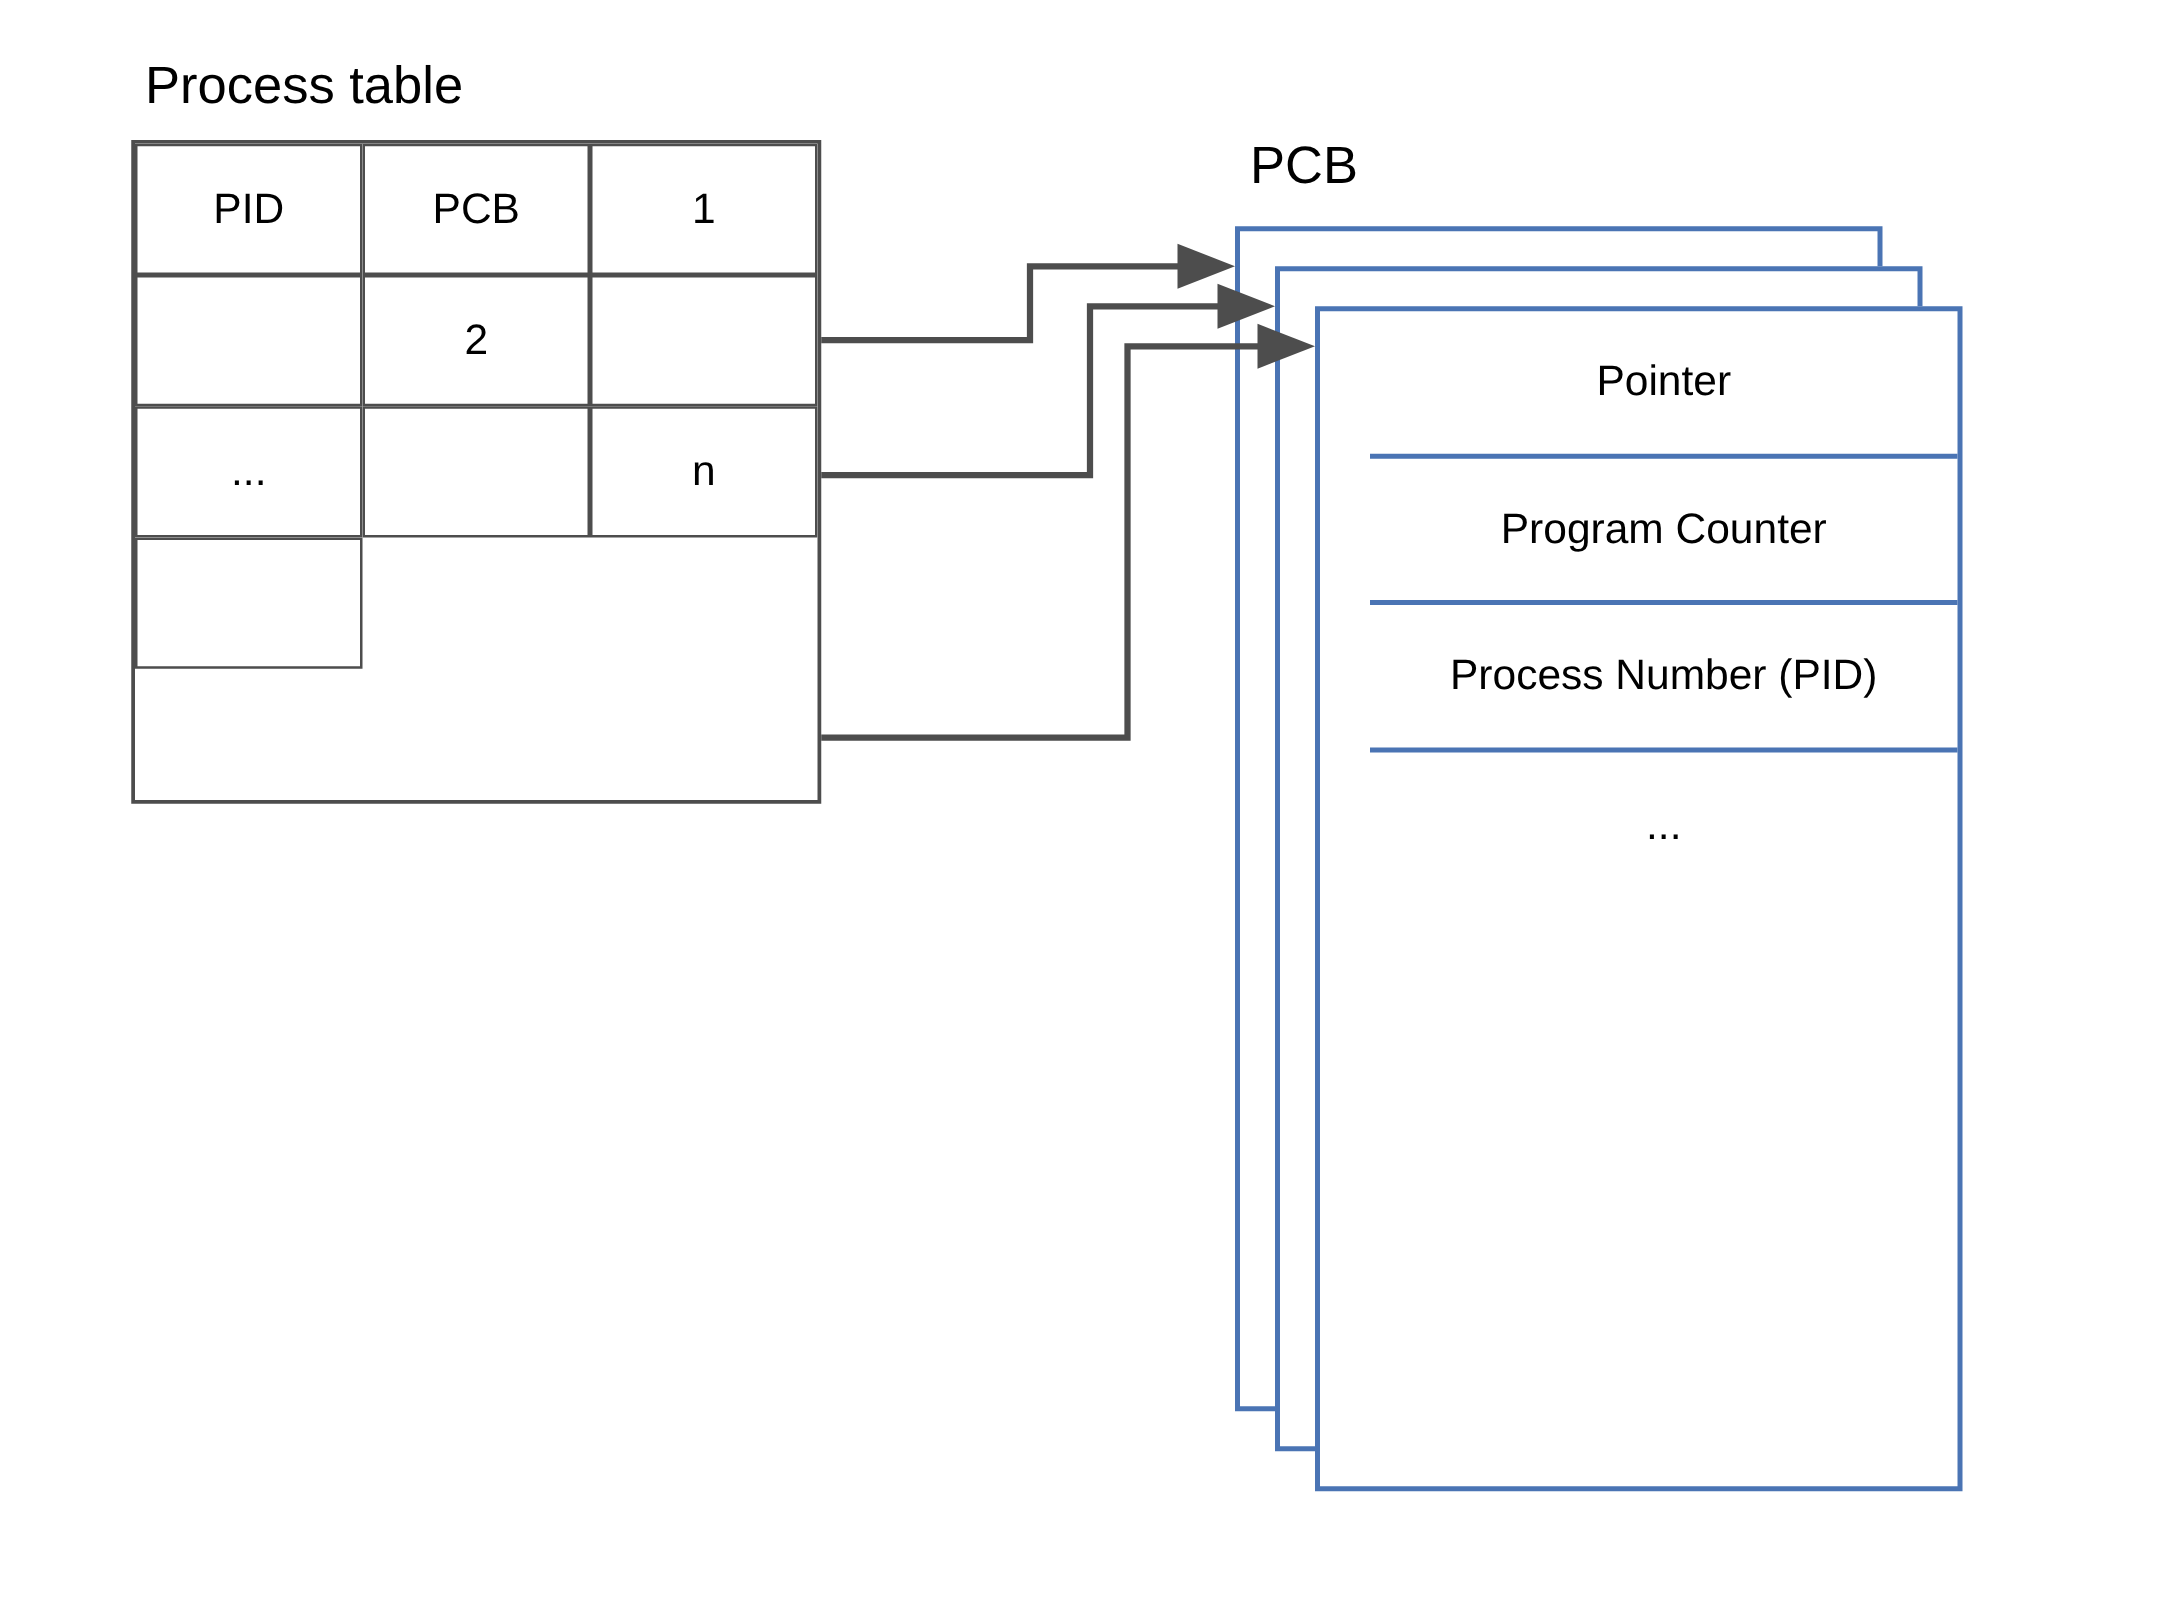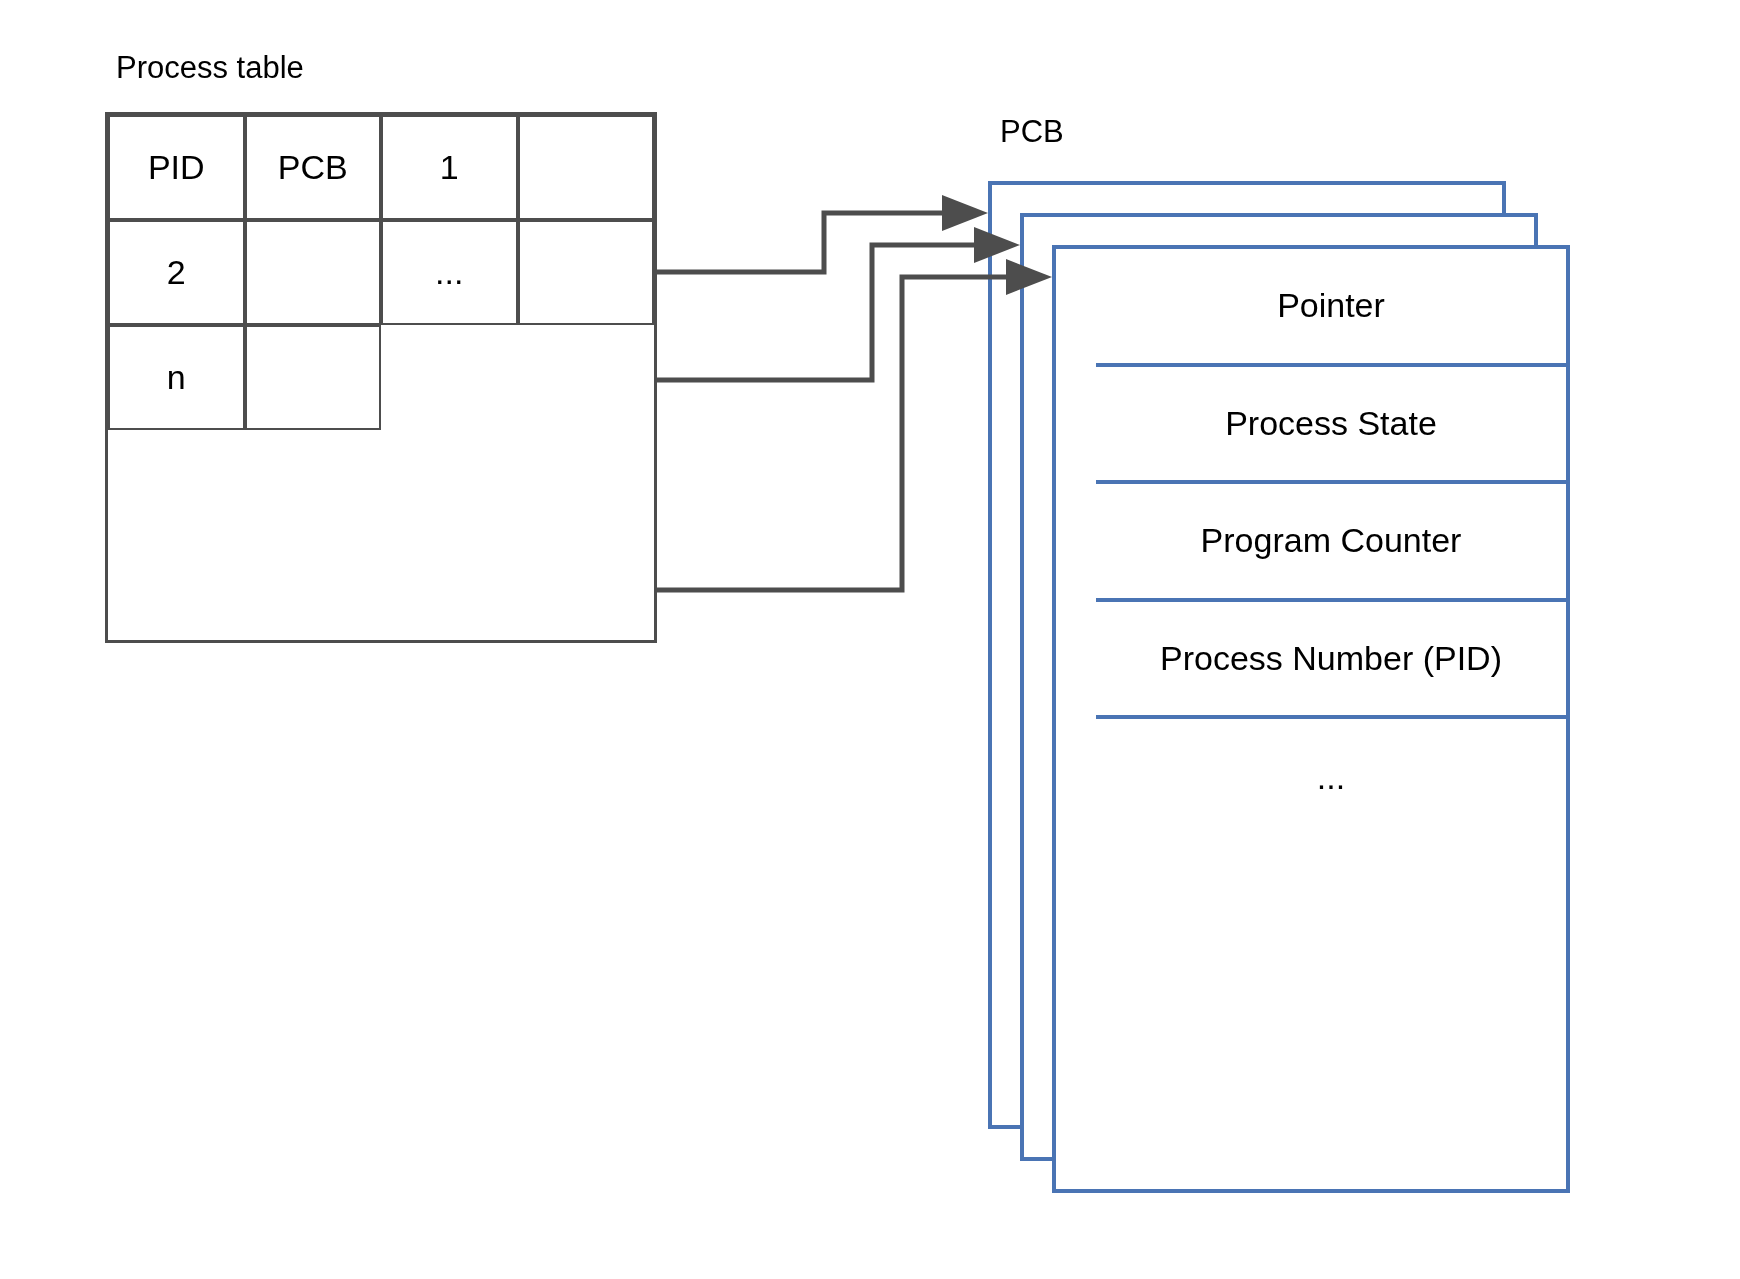--- a/index.html
+++ b/index.html
@@ -16,34 +16,34 @@
     width: 1740px; height: 1279px;
     background: var(--background);
     font-family: "Liberation Sans", sans-serif;
     color: var(--text-color);
   }
   .canvas {
     position: relative; width: 1740px; height: 1279px;
     background: var(--background); overflow: hidden;
   }
   .diagram-title {
-    position: absolute; font-size: 31px; line-height: 40px;
+    position: absolute; font-size: 42px; line-height: 40px;
     color: var(--text-color); white-space: nowrap;
   }
   #process-table-title { left: 116px; top: 48px; }
   #pcb-stack-title { left: 1000px; top: 112px; }
 
   
   .ptable {
     position: absolute; left: 105px; top: 112px;
     width: 552px; height: 531px;
     border: 3px solid var(--table-stroke);
     background: var(--cell-fill);
     display: grid;
-    grid-template-columns: 1fr 1fr 1fr 1fr;
+    grid-template-columns: 1fr 1fr 1fr;
     grid-template-rows: repeat(5, 1fr);
   }
   .ptable .cell {
     border: 2px solid var(--table-stroke);
     display: flex; align-items: center; justify-content: center;
     font-size: 34px; background: var(--cell-fill);
   }
 
   
   .pcb-layer {
@@ -117,21 +117,20 @@
     <div class="prow"></div>
     <div class="prow"></div>
     <div class="prow"></div>
     <div class="prow"></div>
     <div class="prow"></div>
     <div class="prow"></div>
   </div>
 
   <div class="pcb-layer" id="pcb-layer-front">
     <div class="prow">Pointer</div>
-    <div class="prow">Process State</div>
     <div class="prow">Program Counter</div>
     <div class="prow">Process Number (PID)</div>
     <div class="prow">...</div>
   </div>
 
   <svg id="arrows-overlay" viewBox="0 0 1740 1279" xmlns="http://www.w3.org/2000/svg">
     <g>
       <polyline class="arrow-line" points="657,272 824,272 824,213 946,213"></polyline>
       <polygon class="arrow-head" points="988,213 942,195 942,231"></polygon>
     </g>

